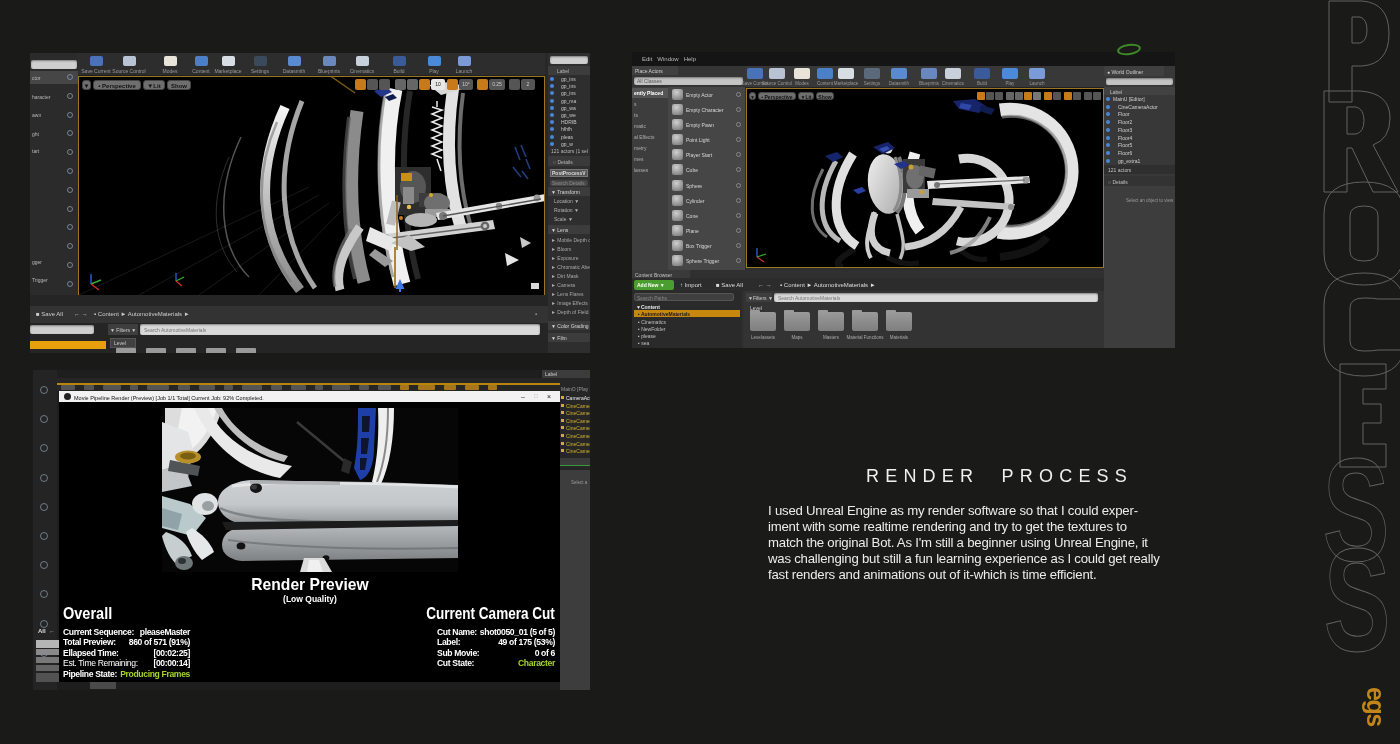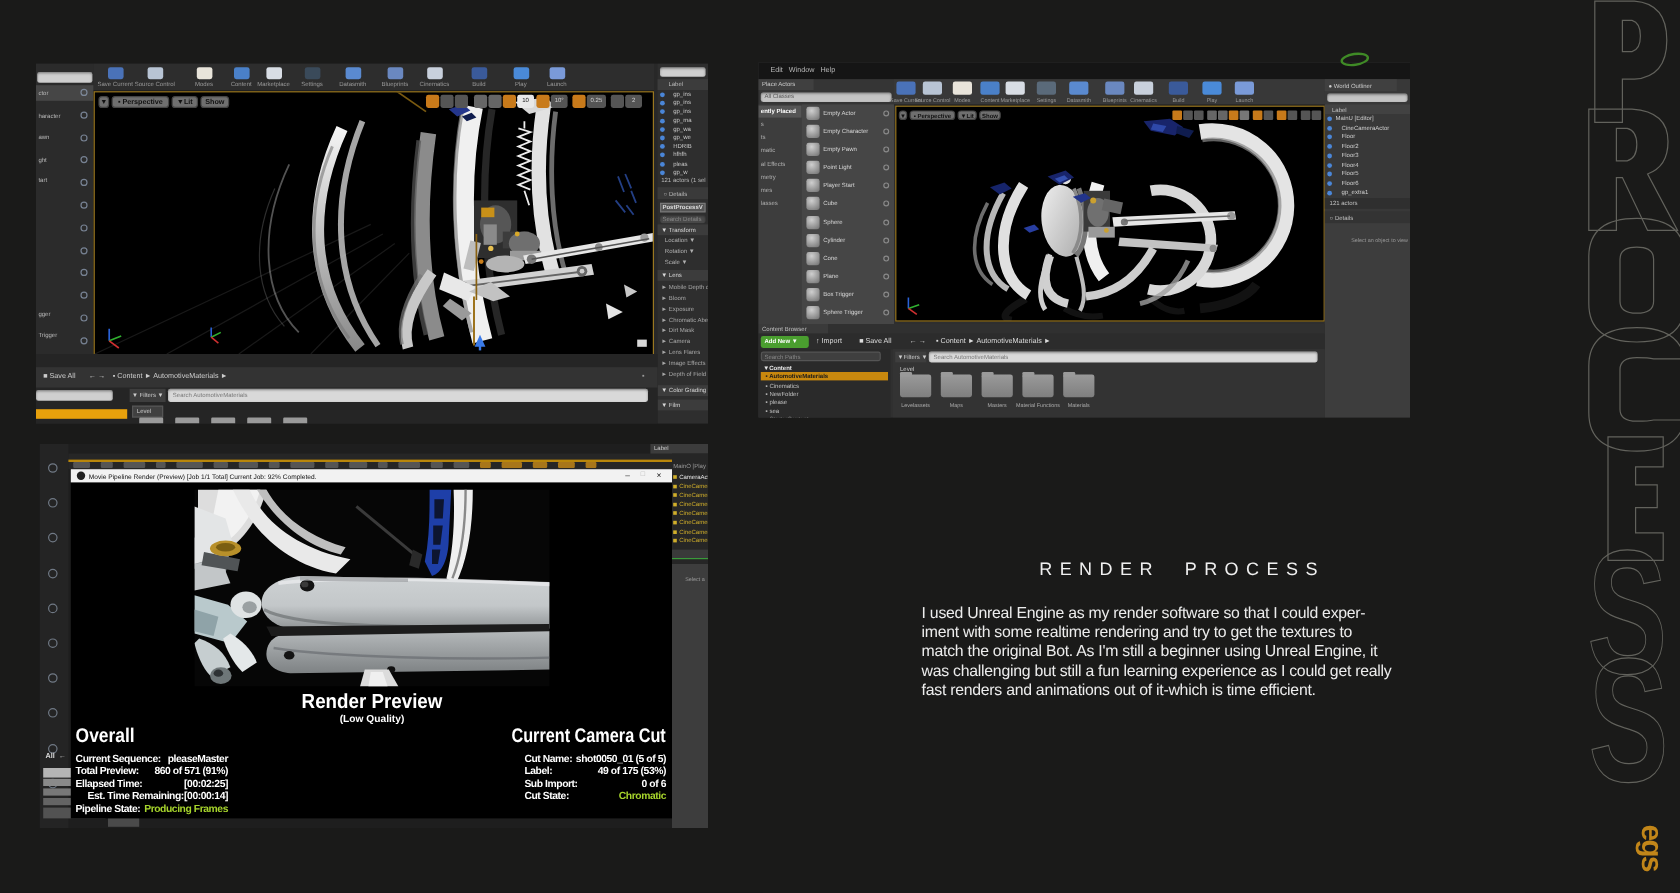--- a/index.html
+++ b/index.html
@@ -655,36 +655,36 @@
     <div class="tx" style="left:277px;top:205px;transform:translateX(-50%) scaleX(0.92);color:#fff;font-size:17px;font-weight:bold">Render Preview</div>
     <div class="tx" style="left:277px;top:224px;transform:translateX(-50%);color:#fff;font-size:8.5px;font-weight:bold">(Low Quality)</div>
     <div class="tx" style="left:30px;top:234px;color:#fff;font-size:16.5px;font-weight:bold;transform:scaleX(0.88);transform-origin:left center">Overall</div>
     <div class="tx" style="right:35px;top:234px;color:#fff;font-size:16.5px;font-weight:bold;transform:scaleX(0.82);transform-origin:right center">Current Camera Cut</div>
     <div class="tx" style="left:30px;top:257px;color:#fff;font-size:8.6px;font-weight:bold;letter-spacing:-0.35px">Current Sequence:</div>
       <div class="tx" style="left:157px;top:257px;transform:translateX(-100%);color:#fff;font-size:8.6px;font-weight:bold;letter-spacing:-0.35px">pleaseMaster</div>
       <div class="tx" style="left:30px;top:267px;color:#fff;font-size:8.6px;font-weight:bold;letter-spacing:-0.35px">Total Preview:</div>
       <div class="tx" style="left:157px;top:267px;transform:translateX(-100%);color:#fff;font-size:8.6px;font-weight:bold;letter-spacing:-0.35px">860 of 571 (91%)</div>
       <div class="tx" style="left:30px;top:278px;color:#fff;font-size:8.6px;font-weight:bold;letter-spacing:-0.35px">Ellapsed Time:</div>
       <div class="tx" style="left:157px;top:278px;transform:translateX(-100%);color:#fff;font-size:8.6px;font-weight:bold;letter-spacing:-0.35px">[00:02:25]</div>
-      <div class="tx" style="left:40px;top:288px;color:#fff;font-size:8.6px;font-weight:bold;letter-spacing:-0.35px">Est. Time Remaining:</div>
+      <div class="tx" style="left:30px;top:288px;color:#fff;font-size:8.6px;font-weight:normal;letter-spacing:-0.35px">Est. Time Remaining:</div>
       <div class="tx" style="left:157px;top:288px;transform:translateX(-100%);color:#fff;font-size:8.6px;font-weight:bold;letter-spacing:-0.35px">[00:00:14]</div>
       <div class="tx" style="left:30px;top:299px;color:#fff;font-size:8.6px;font-weight:bold;letter-spacing:-0.35px">Pipeline State:</div>
       <div class="tx" style="left:157px;top:299px;transform:translateX(-100%);color:#a6d42c;font-size:8.6px;font-weight:bold;letter-spacing:-0.35px">Producing Frames</div>
       <div class="tx" style="left:404px;top:257px;color:#fff;font-size:8.6px;font-weight:bold;letter-spacing:-0.35px">Cut Name:</div>
       <div class="tx" style="left:522px;top:257px;transform:translateX(-100%);color:#fff;font-size:8.6px;font-weight:bold;letter-spacing:-0.35px">shot0050_01 (5 of 5)</div>
       <div class="tx" style="left:404px;top:267px;color:#fff;font-size:8.6px;font-weight:bold;letter-spacing:-0.35px">Label:</div>
       <div class="tx" style="left:522px;top:267px;transform:translateX(-100%);color:#fff;font-size:8.6px;font-weight:bold;letter-spacing:-0.35px">49 of 175 (53%)</div>
-      <div class="tx" style="left:404px;top:278px;color:#fff;font-size:8.6px;font-weight:bold;letter-spacing:-0.35px">Sub Import:</div>
+      <div class="tx" style="left:404px;top:278px;color:#fff;font-size:8.6px;font-weight:bold;letter-spacing:-0.35px">Sub Movie:</div>
       <div class="tx" style="left:522px;top:278px;transform:translateX(-100%);color:#fff;font-size:8.6px;font-weight:bold;letter-spacing:-0.35px">0 of 6</div>
       <div class="tx" style="left:404px;top:288px;color:#fff;font-size:8.6px;font-weight:bold;letter-spacing:-0.35px">Cut State:</div>
-      <div class="tx" style="left:522px;top:288px;transform:translateX(-100%);color:#a6d42c;font-size:8.6px;font-weight:bold;letter-spacing:-0.35px">Chromatic</div>
+      <div class="tx" style="left:522px;top:288px;transform:translateX(-100%);color:#a6d42c;font-size:8.6px;font-weight:bold;letter-spacing:-0.35px">Character</div>
   </div>
 
   <div id="textblock">
-    <div class="tx" style="left:866px;top:466px;color:#f0f0f0;font-size:15px;letter-spacing:6.2px">RENDER&nbsp;&nbsp;PROCESS</div>
+    <div class="tx" style="left:866px;top:466px;color:#f0f0f0;font-size:18px;letter-spacing:6.2px">RENDER&nbsp;&nbsp;PROCESS</div>
     <div class="tx" style="left:768px;top:503px;color:#ececec;font-size:13.2px;letter-spacing:-0.22px;line-height:16.1px">I used Unreal Engine as my render software so that I could exper-<br>iment with some realtime rendering and try to get the textures to<br>match the original Bot. As I'm still a beginner using Unreal Engine, it<br>was challenging but still a fun learning experience as I could get really<br>fast renders and animations out of it-which is time efficient.</div>
   </div>
 
   <svg class="a" style="left:1280px;top:0" width="120" height="744" viewBox="1280 0 120 744">
 <g fill="none" stroke="#62625c" stroke-width="1" font-family="Liberation Sans" font-weight="bold" font-size="147px" text-anchor="middle">
 <path d="M1329,102 V1 H1362 Q1389,3 1389,33.5 Q1389,64 1362,66 H1352 V102 Z M1352,17 H1360 Q1367,19 1367,30 Q1367,41 1360,43 H1352 Z"></path>
 <path d="M1324,192 V91 H1360 Q1390,93 1390,118 Q1390,139 1373,145 L1398,192 H1373 L1352,148 H1347 V192 Z M1347,107 H1356 Q1364,109 1364,120.5 Q1364,132 1356,134 H1347 Z"></path>
 <path d="M1364,182 Q1324,182 1324,214 V253 Q1324,285 1364,285 Q1404,285 1404,253 V214 Q1404,182 1364,182 Z M1364,206 Q1350,206 1350,216 V251 Q1350,261 1364,261 Q1378,261 1378,251 V216 Q1378,206 1364,206 Z"></path>
 <path d="M1364,273 Q1324,273 1324,305 V344 Q1324,376 1364,376 Q1399,376 1404,350 H1378 Q1374,351 1364,351 Q1350,351 1350,341 V308 Q1350,298 1364,298 Q1374,298 1378,299 H1404 Q1399,273 1364,273 Z"></path>
 <path d="M1340,364 H1386 V389 H1363 V404 H1381 V423 H1363 V444 H1386 V467 H1340 Z"></path>

